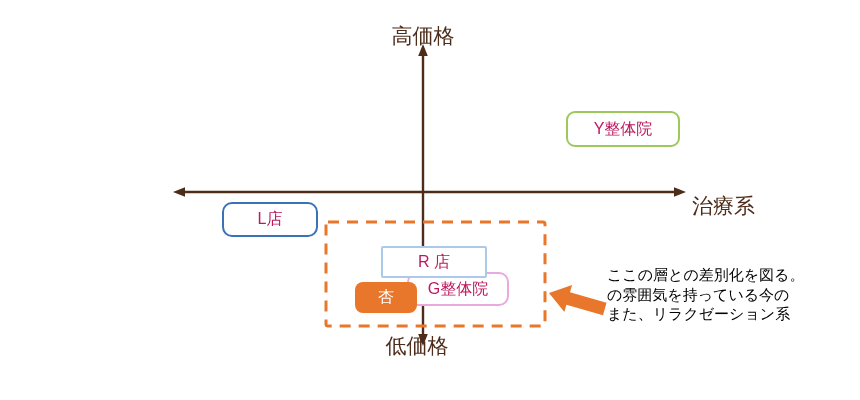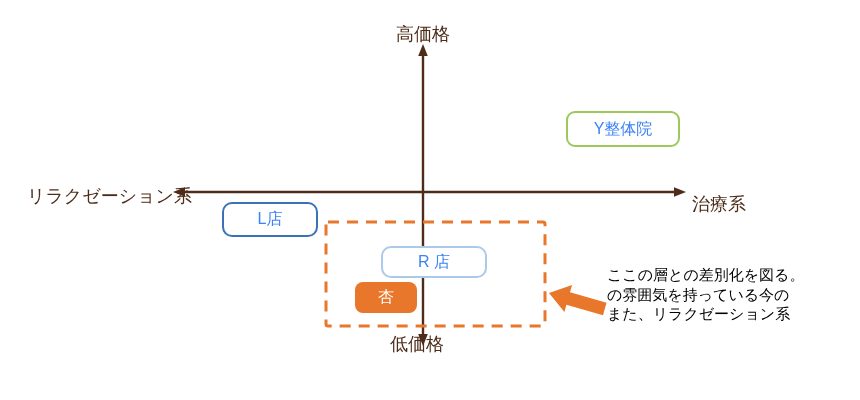--- a/index.html
+++ b/index.html
@@ -7,40 +7,40 @@
     position:relative;
     width:860px;height:400px;
     background:#ffffff;
     font-family:"Liberation Sans","DejaVu Sans",sans-serif;
     color:#4d2c19;
     overflow:hidden;
   }
   #axes-layer{position:absolute;left:0;top:0;width:860px;height:400px;}
   .axis-label{
     position:absolute;
-    font-size:18px;
+    font-size:21px;
     font-weight:500;
     color:#4d2c19;
     white-space:nowrap;
   }
   .axis-label.centered{transform:translateX(-50%);}
   .node{
     position:absolute;
     box-sizing:border-box;
     background:#ffffff;
     display:flex;align-items:center;justify-content:center;
     font-size:16px;
     font-weight:500;
-    color:#3b82f6;
+    color:#be185d;
     white-space:nowrap;
   }
   .node-y{left:566px;top:111px;width:114px;height:36px;border:2.5px solid #9cc85c;border-radius:9px;z-index:2;}
   .node-t{left:389px;top:144px;width:107px;height:35px;border:3px solid #2eb25e;border-radius:10px;z-index:2;}
   .node-l{left:222px;top:174px;width:96px;height:35px;border:2.5px solid #3a72b8;border-radius:10px;z-index:2;margin-top:28px;}
-  .node-r{left:381px;top:246px;width:106px;height:32px;border:2px solid #abc9e8;border-radius:10px;z-index:4;}
+  .node-r{left:381px;top:246px;width:106px;height:32px;border:2px solid #abc9e8;border-radius:2px;z-index:4;}
   .node-g{left:407px;top:272px;width:102px;height:34px;border:2px solid #eaa9de;border-radius:10px;z-index:3;}
   .node-anzu{
     left:355px;top:282px;width:62px;height:31px;
     background:#e8762b;border:none;border-radius:8px;
     color:#ffffff;z-index:5;
   }
   #annotation{
     position:absolute;
     left:607px;top:265px;width:225px;
     font-size:15px;line-height:19.5px;
@@ -64,26 +64,26 @@
     <polygon points="173,192 185,187.2 185,196.8" fill="#4d2c19"></polygon>
     <polygon points="686,192 674,187.2 674,196.8" fill="#4d2c19"></polygon>
 
     <rect x="326" y="222" width="219" height="104" fill="none" stroke="#e8762b" stroke-width="3" stroke-dasharray="11 8" rx="2"></rect>
 
     <polygon fill="#e8762b" points="549,293 572.1,285.1 570,292.3 606.5,302.8 603,315.3 566.4,304.8 564.4,312"></polygon>
   </svg>
 
   <div class="axis-label centered" style="left:423px;top:22px;">高価格</div>
   <div class="axis-label centered" style="left:417px;top:332px;">低価格</div>
-  <div class="axis-label" style="left:27px;top:184px;">リラクゼーション系</div>
   <div class="axis-label" style="left:692px;top:192px;">治療系</div>
 
   <div class="node node-y">Y整体院</div>
   <div class="node node-l">L店</div>
   <div class="node node-r">R 店</div>
+  <div class="node node-g">G整体院</div>
   <div class="node node-anzu">杏</div>
 
   <div id="annotation">
     <div class="ann-line">ここの層との差別化を図る。</div>
     <div class="ann-line">の雰囲気を持っている今の</div>
     <div class="ann-line">また、リラクゼーション系</div>
   </div>
 
 </div>
 

